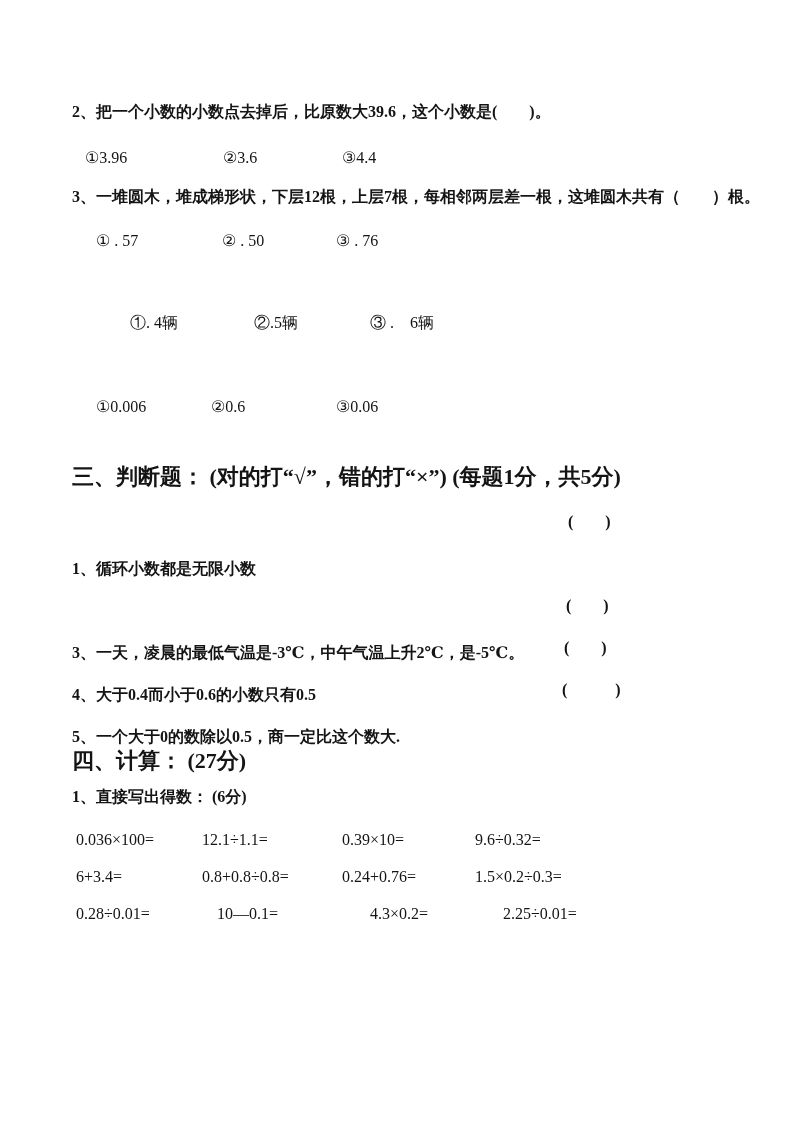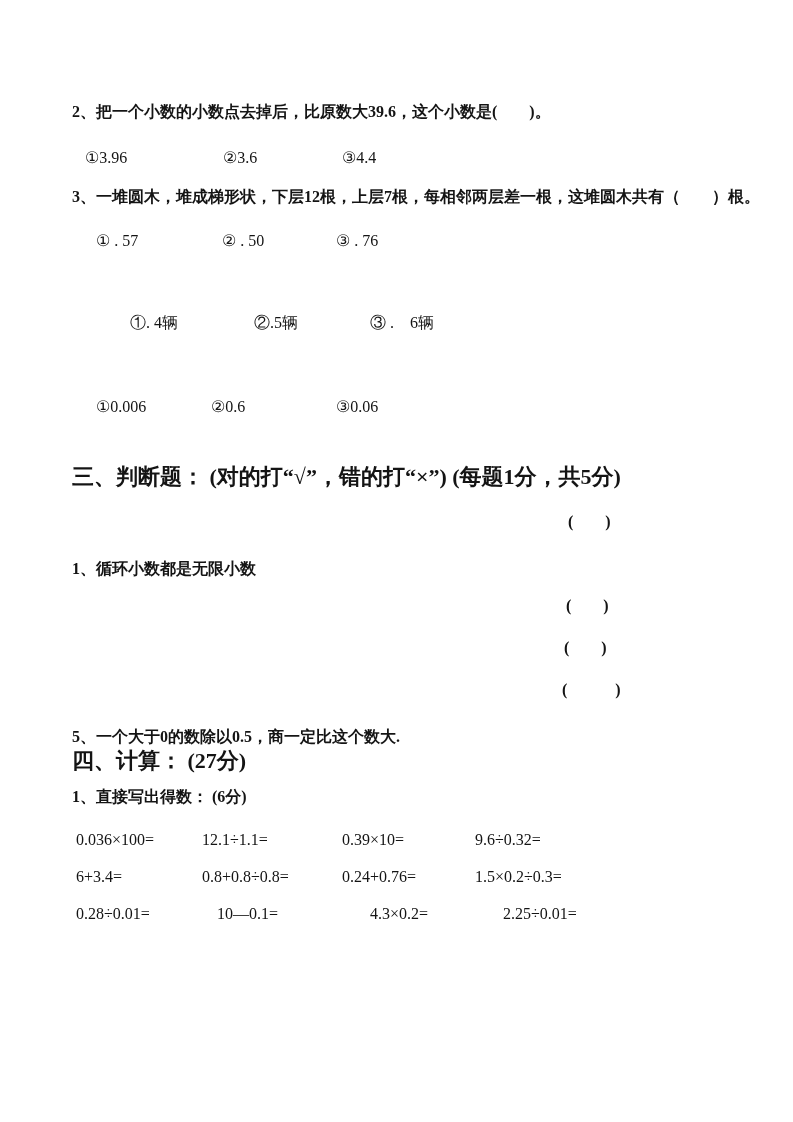--- a/index.html
+++ b/index.html
@@ -92,23 +92,25 @@
     <span style="left:336px">③0.06</span>
   </div>
 
   <div class="line section-header" style="top:468px">三、判断题： (对的打“√”，错的打“×”)  (每题1分，共5分)</div>
 
   <div class="line judgment-line" style="top:513px">
     <span class="j-text">1、循环小数都是无限小数</span>
     <span class="j-parens" style="left:568px">(　　)</span>
   </div>
   <div class="line judgment-line" style="top:597px">
+    <span class="j-text">3、一天，凌晨的最低气温是-3℃，中午气温上升2℃，是-5℃。</span>
     <span class="j-parens" style="left:566px">(　　)</span>
   </div>
   <div class="line judgment-line" style="top:639px">
+    <span class="j-text">4、大于0.4而小于0.6的小数只有0.5</span>
     <span class="j-parens" style="left:564px">(　　)</span>
   </div>
   <div class="line judgment-line" style="top:681px">
     <span class="j-text">5、一个大于0的数除以0.5，商一定比这个数大.</span>
     <span class="j-parens" style="left:562px">(　　　)</span>
   </div>
 
   <div class="line section-header" style="top:752px">四、计算： (27分)</div>
   <div class="line sub-header" style="top:788px">1、直接写出得数： (6分)</div>
 

